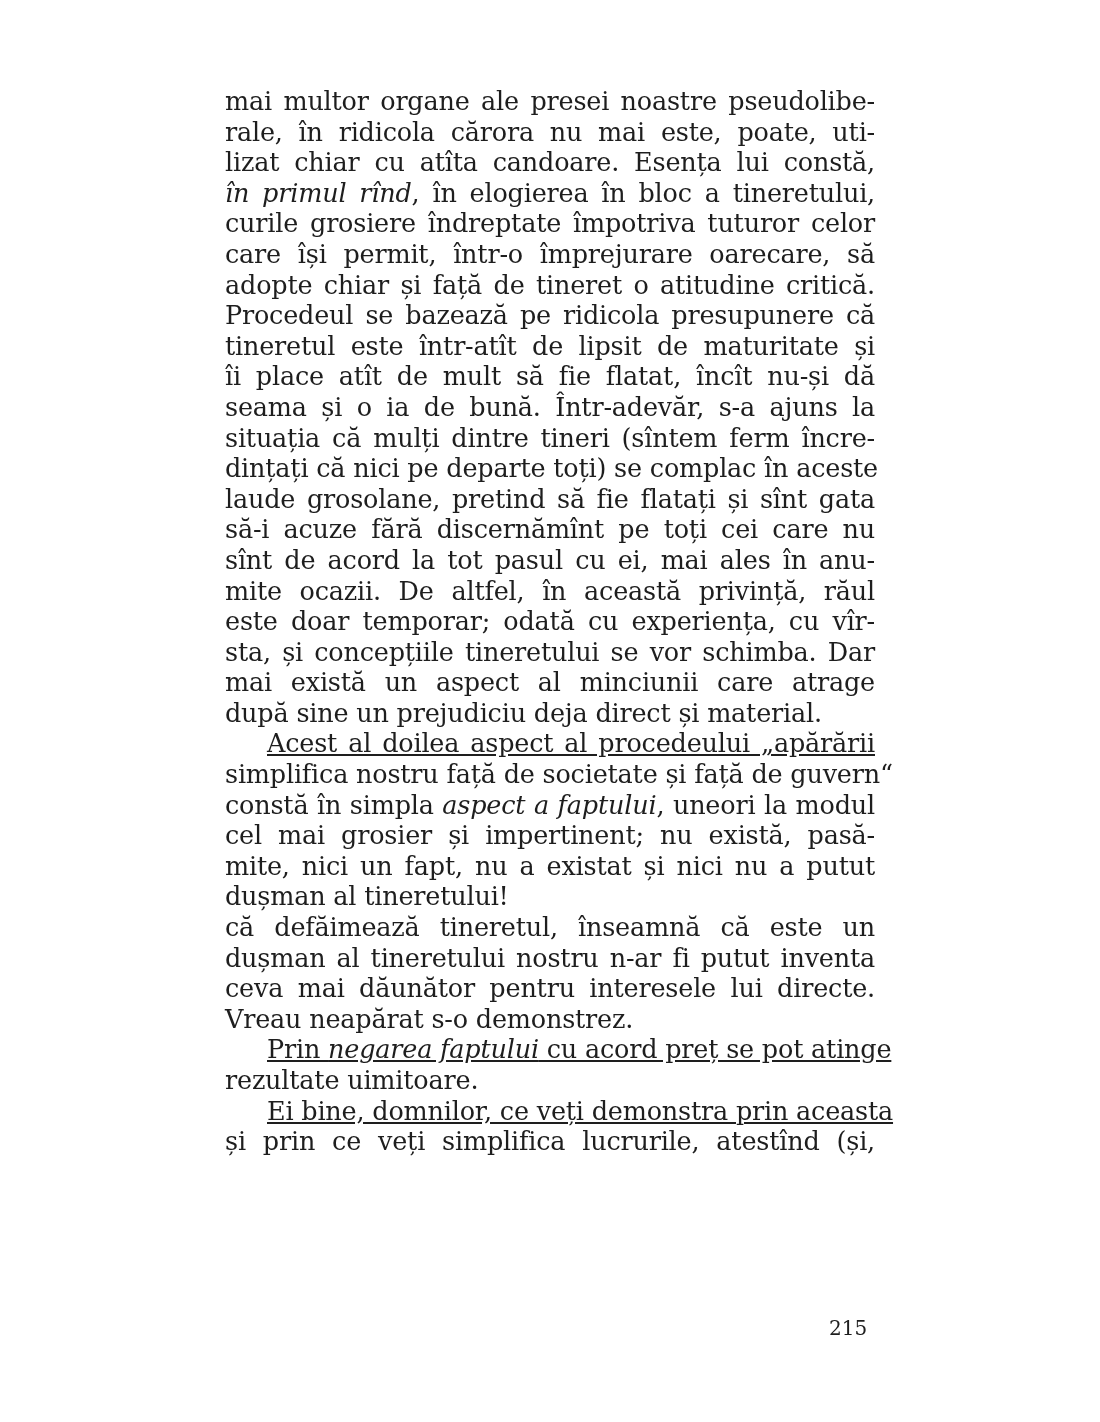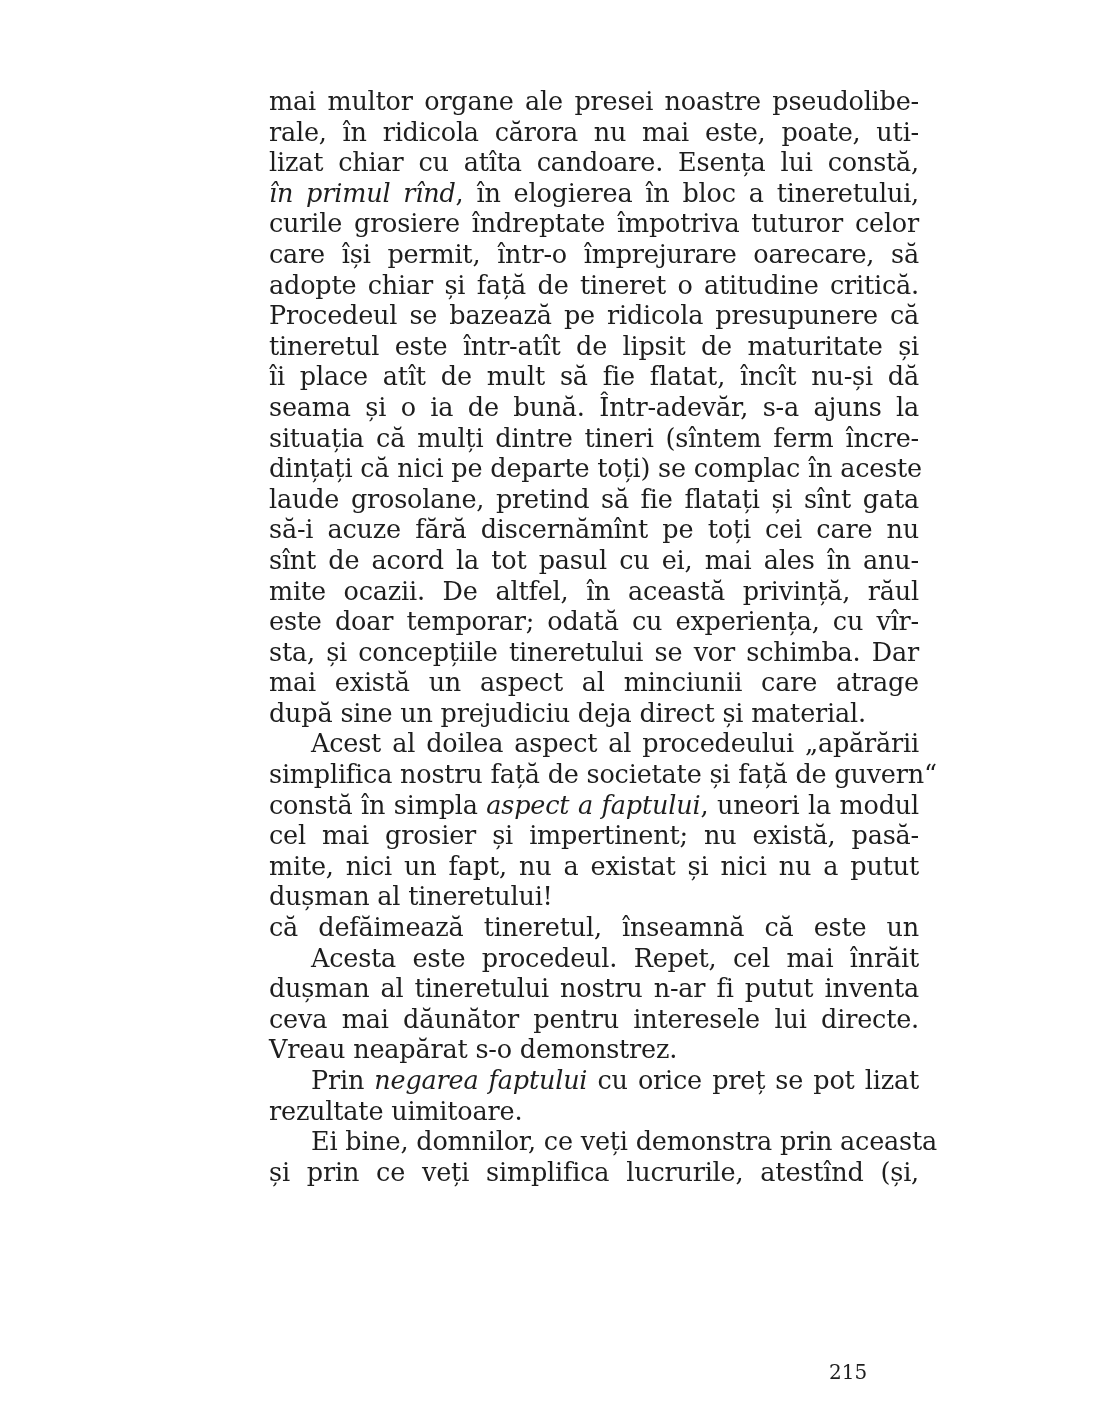--- a/index.html
+++ b/index.html
@@ -7,40 +7,38 @@
   .page {
     position: absolute;
     left: 225px;
     top: 86px;
     width: 650px;
     font-family: "DejaVu Serif", "Liberation Serif", serif;
     font-size: 25.5px;
     line-height: 30.6px;
     color: #1e1e1e;
     letter-spacing: -0.2px;
-    margin-left: 44px;
   }
   .line {
     display: block;
     white-space: nowrap;
     text-align: justify;
     text-align-last: justify;
     height: 30.6px;
   }
   .line.last { text-align-last: left; }
-  .line.indent { padding-left: 42px; }
+  .line.indent { padding-left: 42px; text-decoration: underline; }
   .it { font-style: italic; }
   .page-number {
     position: absolute;
     left: 829px;
     top: 1316px;
     font-family: "DejaVu Serif", "Liberation Serif", serif;
     font-size: 20px;
     color: #1e1e1e;
-    margin-top: 44px;
   }
 </style>
 </head>
 <body>
 
 <div class="page" id="doc-body">
     <span class="line"><span>mai multor organe ale presei noastre pseudolibe-</span></span>
     <span class="line"><span>rale, în ridicola cărora nu mai este, poate, uti-</span></span>
     <span class="line"><span>lizat chiar cu atîta candoare. Esența lui constă,</span></span>
     <span class="line"><span class="it">în primul rînd</span><span>, în elogierea în bloc a tineretului,</span></span>
@@ -61,22 +59,21 @@
     <span class="line"><span>sta, și concepțiile tineretului se vor schimba. Dar</span></span>
     <span class="line"><span>mai există un aspect al minciunii care atrage</span></span>
     <span class="line last"><span>după sine un prejudiciu deja direct și material.</span></span>
     <span class="line indent"><span>Acest al doilea aspect al procedeului „apărării</span></span>
     <span class="line"><span>simplifica nostru față de societate și față de guvern“</span></span>
     <span class="line"><span>constă în simpla </span><span class="it">aspect a faptului</span><span>, uneori la modul</span></span>
     <span class="line"><span>cel mai grosier și impertinent; nu există, pasă-</span></span>
     <span class="line"><span>mite, nici un fapt, nu a existat și nici nu a putut</span></span>
     <span class="line last"><span>dușman al tineretului!</span></span>
     <span class="line"><span>că defăimează tineretul, înseamnă că este un</span></span>
-    <span class="line indent"><span>Acesta este procedeul. Repet, cel mai înrăit</span></span>
     <span class="line"><span>dușman al tineretului nostru n-ar fi putut inventa</span></span>
     <span class="line"><span>ceva mai dăunător pentru interesele lui directe.</span></span>
     <span class="line last"><span>Vreau neapărat s-o demonstrez.</span></span>
-    <span class="line indent"><span>Prin </span><span class="it">negarea faptului</span><span> cu orice preț se pot lizat</span></span>
+    <span class="line indent"><span>Prin </span><span class="it">negarea faptului</span><span> cu acord preț se pot atinge</span></span>
     <span class="line last"><span>rezultate uimitoare.</span></span>
     <span class="line indent"><span>Ei bine, domnilor, ce veți demonstra prin aceasta</span></span>
     <span class="line"><span>și prin ce veți simplifica lucrurile, atestînd (și,</span></span>
   </div>
 <div class="page-number">215</div>
 
 </body></html>

